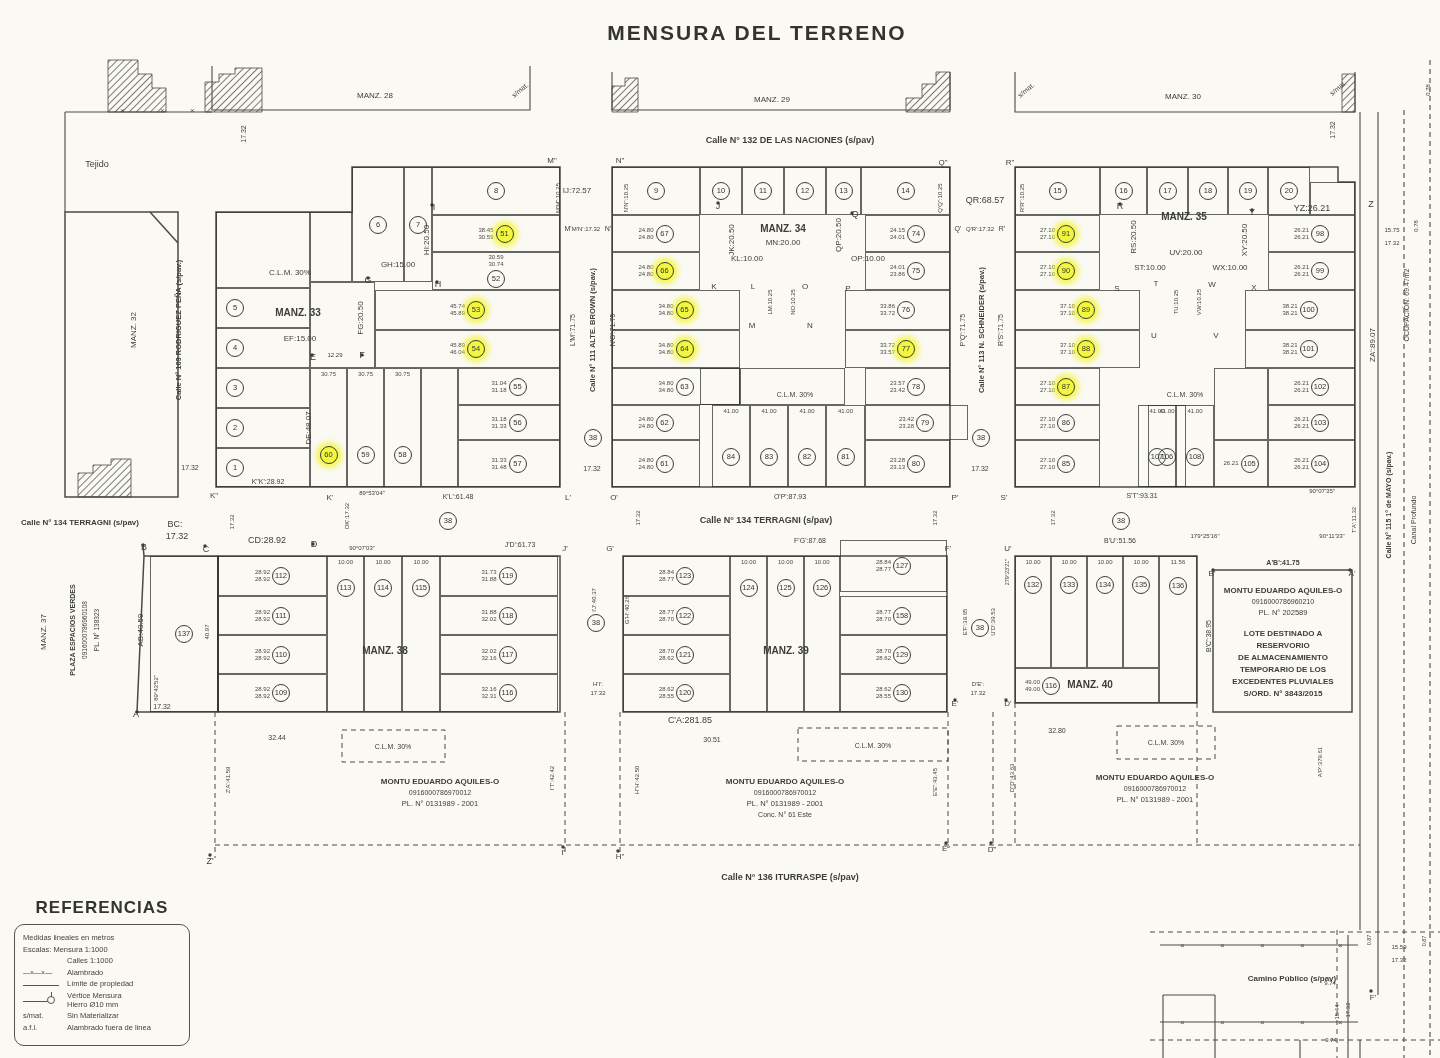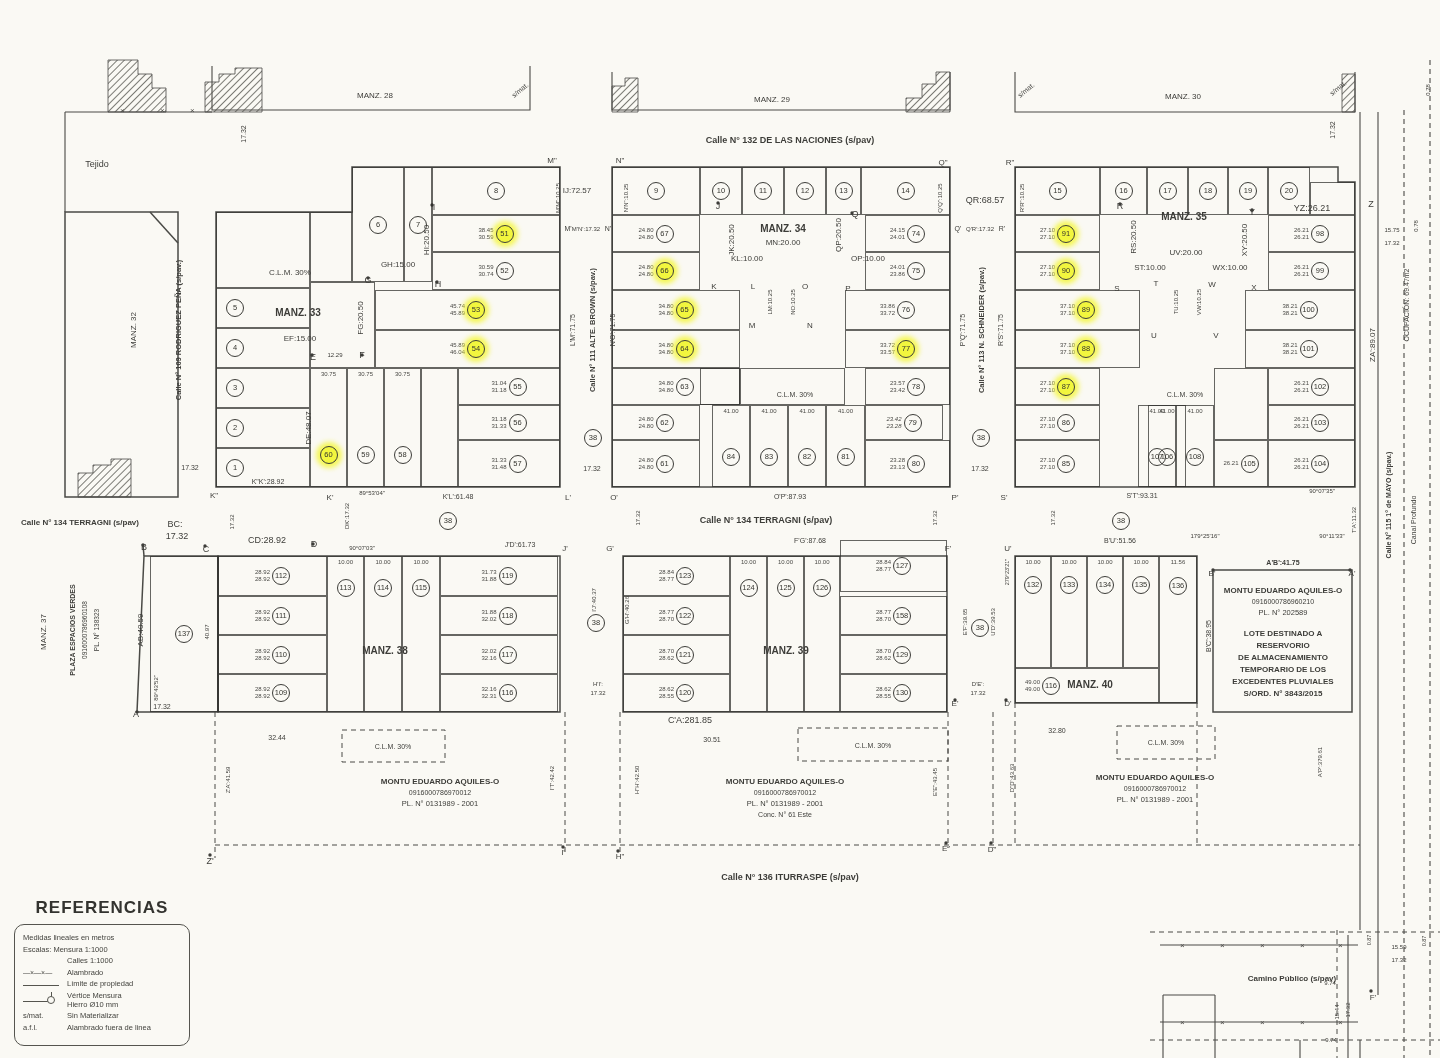--- a/index.html
+++ b/index.html
@@ -31,20 +31,21 @@
   .sym-vertex{display:inline-block;width:30px;height:10px;border-bottom:1.2px solid #55554f;position:relative;}
   .sym-vertex::after{content:"";position:absolute;right:-2px;bottom:-3px;width:6px;height:6px;
         border:1.2px solid #55554f;border-radius:50%;background:#faf9f4;}
   .sym-vertex::before{content:"";position:absolute;right:1px;bottom:0;width:1.2px;height:9px;background:#55554f;}
 </style>
 </head>
 <body>
 
 <div id="sheet">
 
+  <div id="title">MENSURA DEL TERRENO</div>
 
   <svg id="linework" width="1440" height="1058" stroke="#4a4a46" fill="none" stroke-width="1.1">
     <defs>
       <pattern id="hatch" width="5" height="5" patternUnits="userSpaceOnUse" patternTransform="rotate(45)">
         <line x1="0" y1="0" x2="0" y2="5" stroke="#5a5a54" stroke-width="1.6"></line>
       </pattern>
     </defs>
 
     <g>
       <path d="M212,66 V110 H530 V66"></path>
@@ -176,21 +177,21 @@
       </div>
       <div class="lot" style="left: 432px; top: 167px; width: 128px; height: 48px;">
         <span class="circ">8</span>
       </div>
       <div class="lot" style="left: 310px; top: 282px; width: 65px; height: 86px;"></div>
       <div class="lot" style="left: 432px; top: 215px; width: 128px; height: 37px;">
         <div class="dims">38.45
 30.59</div>
         <span class="circ hl">51</span>
       </div>
-      <div class="lot" style="left: 432px; top: 252px; width: 128px; height: 38px;">
+      <div class="lot" style="left: 432px; top: 252px; width: 128px; height: 38px; flex-direction: column;">
         <div class="dims">30.59
 30.74</div>
         <span class="circ">52</span>
       </div>
       <div class="lot" style="left: 375px; top: 290px; width: 185px; height: 40px;">
         <div class="dims">45.74
 45.89</div>
         <span class="circ hl">53</span>
       </div>
       <div class="lot" style="left: 375px; top: 330px; width: 185px; height: 38px;">
@@ -315,21 +316,21 @@
       <div class="lot" style="left: 845px; top: 330px; width: 105px; height: 38px;">
         <div class="dims">33.72
 33.57</div>
         <span class="circ hl">77</span>
       </div>
       <div class="lot" style="left: 865px; top: 368px; width: 85px; height: 37px;">
         <div class="dims">23.57
 23.42</div>
         <span class="circ">78</span>
       </div>
-      <div class="lot" style="left: 865px; top: 405px; width: 78px; height: 35px; font-style: italic;">
+      <div class="lot" style="left: 865px; top: 405px; width: 103px; height: 35px;">
         <div class="dims">23.42
 23.28</div>
         <span class="circ">79</span>
       </div>
       <div class="lot" style="left: 865px; top: 440px; width: 85px; height: 47px;">
         <div class="dims">23.28
 23.13</div>
         <span class="circ">80</span>
       </div>
       <div class="lot" style="left: 1015px; top: 167px; width: 85px; height: 48px;">

